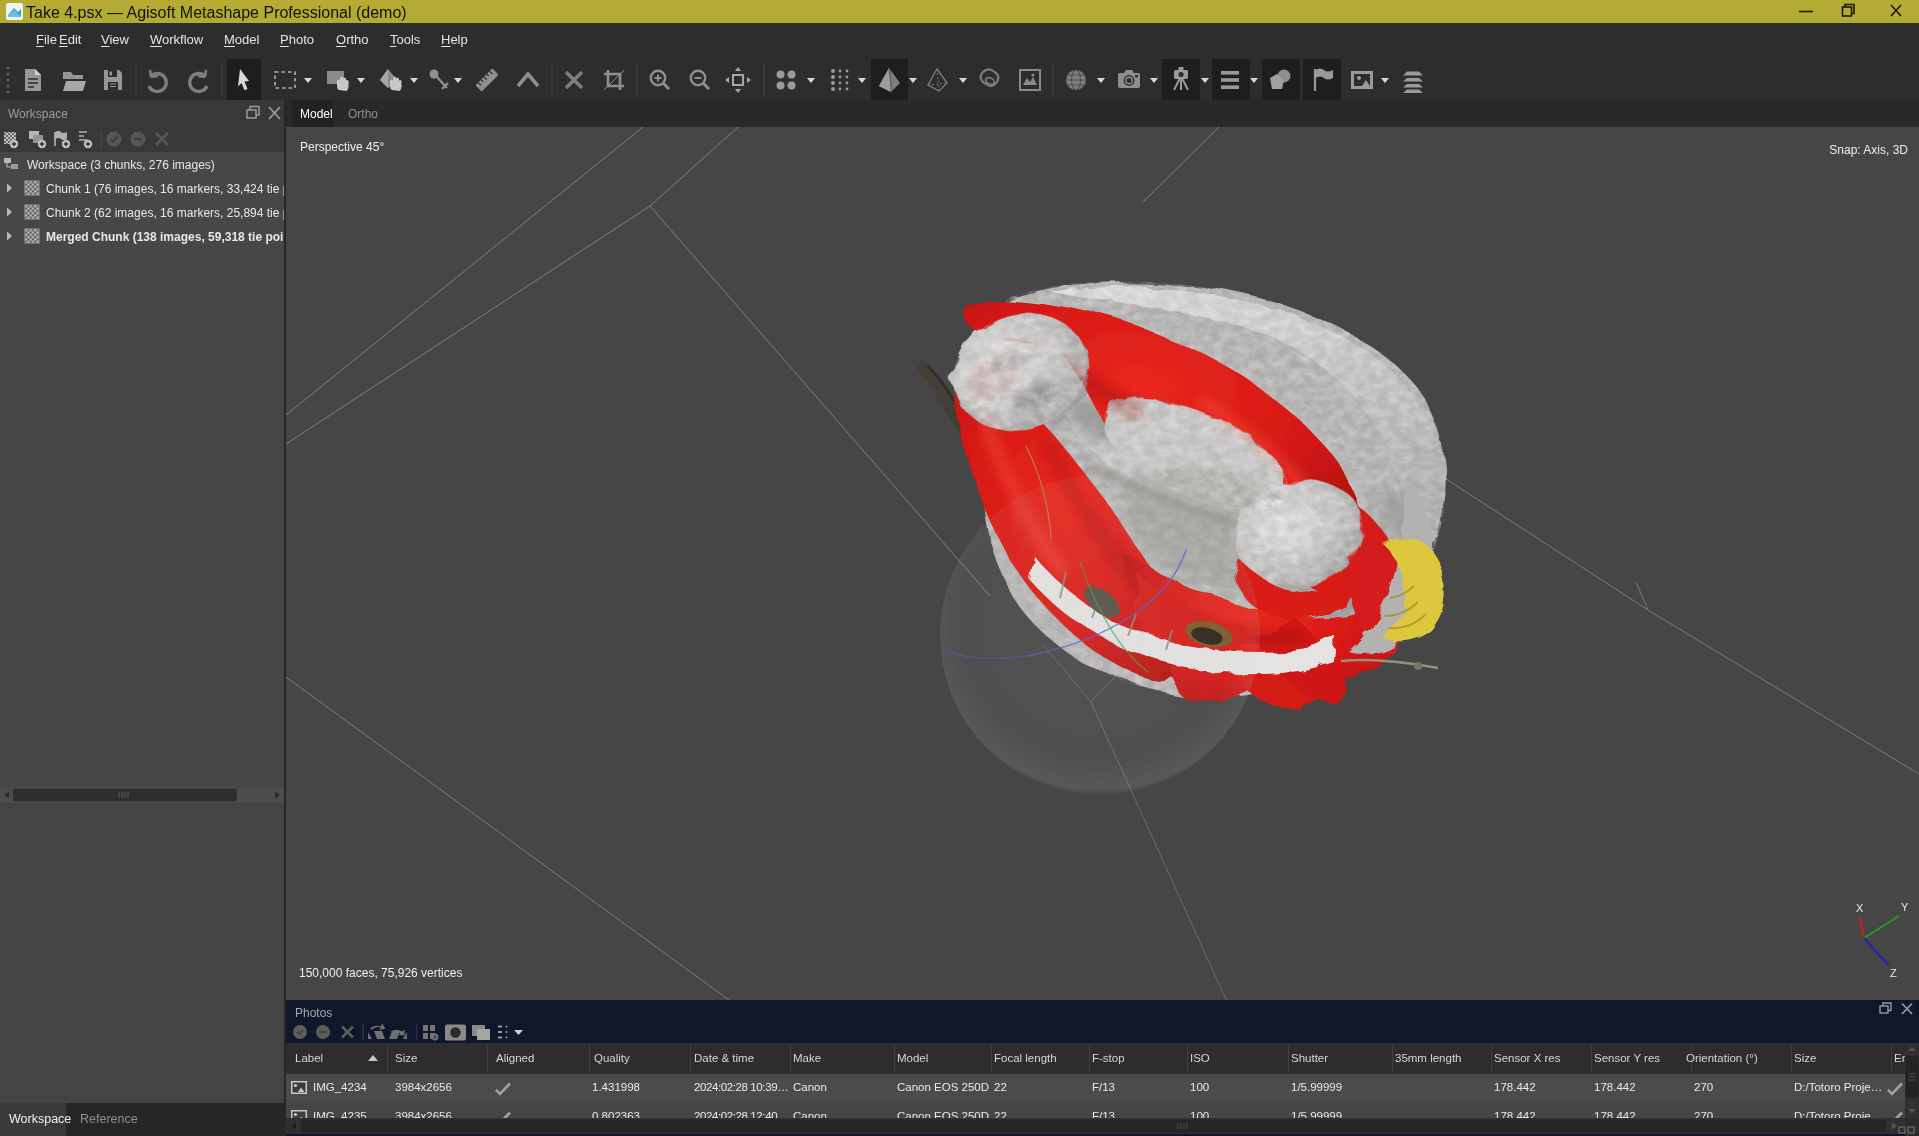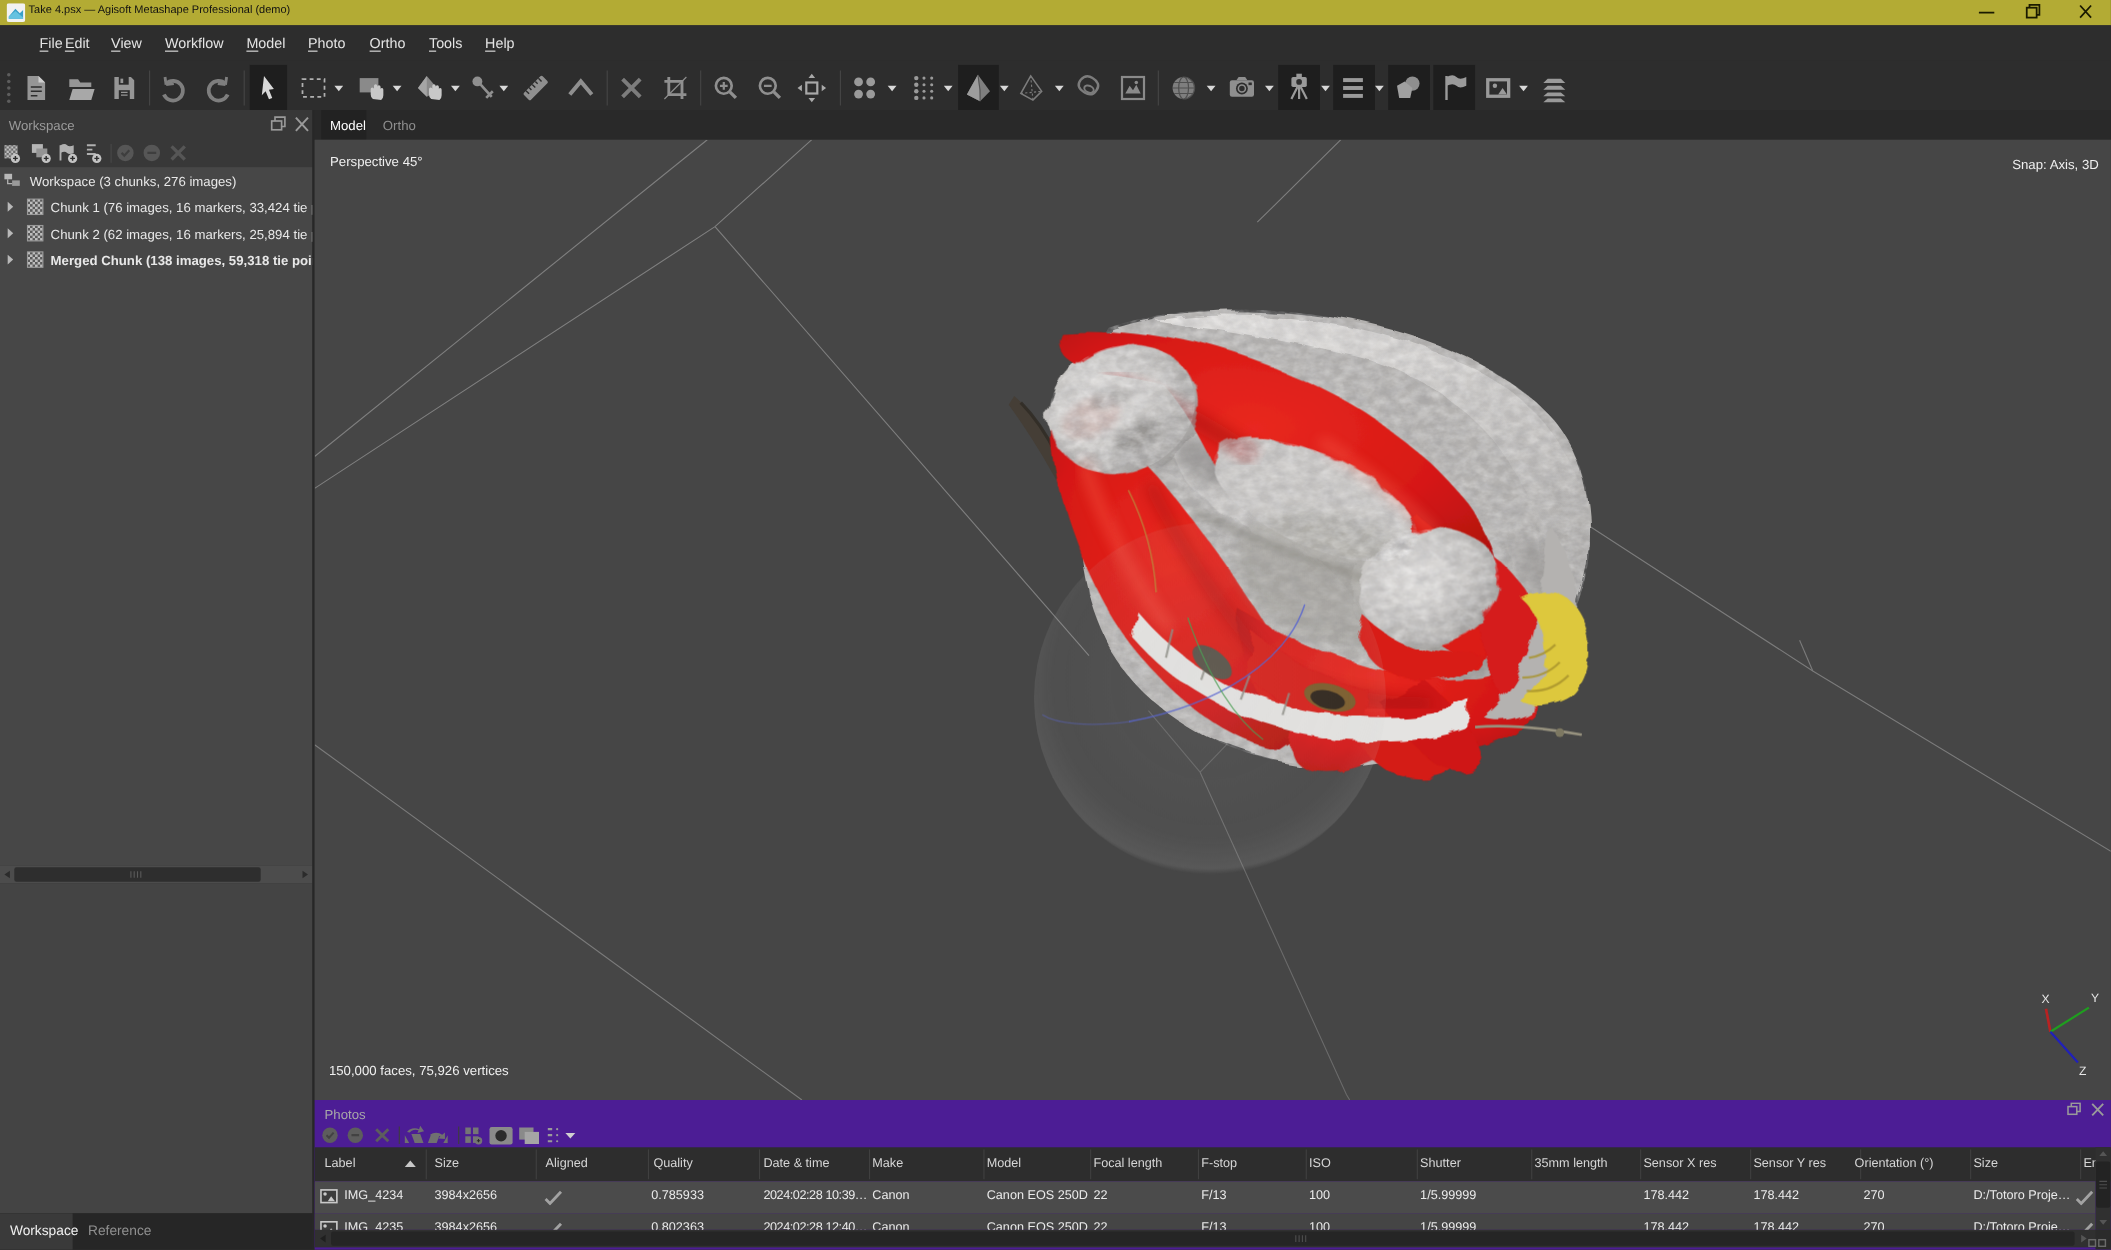--- a/index.html
+++ b/index.html
@@ -1,33 +1,33 @@
 <!DOCTYPE html>
 <html><head>
 <meta charset="utf-8">
 <style>
   html,body{margin:0;padding:0;width:1919px;height:1136px;overflow:hidden;background:#2d2d2d;
     font-family:"Liberation Sans",sans-serif;-webkit-font-smoothing:antialiased;}
   .abs{position:absolute;}
-  #titlebar{left:0;top:0;width:1919px;height:23px;background:#b3ab34;color:#111;font-size:10px;}
+  #titlebar{left:0;top:0;width:1919px;height:23px;background:#b3ab34;color:#111;font-size:16px;}
   #titletext{left:26px;top:4px;}
   #menubar{left:0;top:23px;width:1919px;height:32px;background:#2d2d2d;color:#e4e4e4;font-size:13px;}
   .mi{position:absolute;top:9px;}
   .mi u{text-decoration:underline;text-underline-offset:2px;}
   #toolbar{left:0;top:55px;width:1919px;height:45px;background:#2d2d2d;}
   #leftpanel{left:0;top:100px;width:284px;height:1003px;background:#383838;}
   #wsheader{left:0;top:0;width:284px;height:27px;color:#9b9b9b;font-size:12px;}
   #wstool{left:0;top:27px;width:284px;height:25px;}
   #tree{left:0;top:52px;width:284px;height:635px;background:#474747;color:#e8e8e8;font-size:12px;overflow:hidden;}
   #treescroll{left:0;top:687px;width:284px;height:16px;background:#4c4c4c;}
   #treebelow{left:0;top:703px;width:284px;height:300px;background:#444444;}
   #vsplit{left:284px;top:100px;width:2px;height:1036px;background:#272727;}
   #tabbar{left:286px;top:100px;width:1633px;height:27px;background:#292929;font-size:12px;}
   #viewport{left:286px;top:127px;width:1633px;height:873px;background:#464646;overflow:hidden;}
-  #photos{left:286px;top:1000px;width:1633px;height:136px;background:#4c1d95;overflow:hidden;}
+  #photos{left:286px;top:1000px;width:1633px;height:136px;background:#0f172a;overflow:hidden;}
   #statusbar{left:0;top:1103px;width:284px;height:33px;background:#262626;}
   .vplabel{position:absolute;color:#efefef;font-size:12px;}
   #ph-title{position:absolute;left:9px;top:6px;color:#a8a8a8;font-size:12px;}
 </style>
 </head>
 <body>
 
 <div id="titlebar" class="abs">
   <svg class="abs" style="left:6px;top:3px" width="17" height="17" viewBox="0 0 17 17">
     <rect x="0" y="0" width="17" height="17" rx="2" fill="#f2f2f2"></rect>
@@ -684,21 +684,21 @@
         <rect width="16" height="13" fill="#c9c9c9"></rect>
         <rect x="1.5" y="1.5" width="13" height="10" fill="#3c3c3c"></rect>
         <circle cx="4.5" cy="4.5" r="1.6" fill="#c9c9c9"></circle>
         <path d="M7,11 l3,-4.5 3.5,4.5 z" fill="#c9c9c9"></path>
       </svg>
     <span class="abs" style="left:27px;top:7px">IMG_4234</span>
     <span class="abs" style="left:109px;top:7px">3984x2656</span>
     <svg class="abs" style="left:208px;top:8px" width="18" height="14" viewBox="0 0 18 14">
         <path d="M2,8 l4,4 L16,1.5" stroke="#a2a2a2" stroke-width="2.6" fill="none"></path>
       </svg>
-    <span class="abs" style="left:306px;top:7px">0.785933</span>
+    <span class="abs" style="left:306px;top:7px">1.431998</span>
     <span class="abs" style="left:408px;top:7px;letter-spacing:-0.4px">2024:02:28 10:39…</span>
     <span class="abs" style="left:507px;top:7px">Canon</span>
     <span class="abs" style="left:611px;top:7px">Canon EOS 250D</span>
     <span class="abs" style="left:708px;top:7px">22</span>
     <span class="abs" style="left:806px;top:7px">F/13</span>
     <span class="abs" style="left:904px;top:7px">100</span>
     <span class="abs" style="left:1005px;top:7px">1/5.99999</span>
     <span class="abs" style="left:1208px;top:7px">178.442</span>
     <span class="abs" style="left:1308px;top:7px">178.442</span>
     <span class="abs" style="left:1408px;top:7px">270</span>

